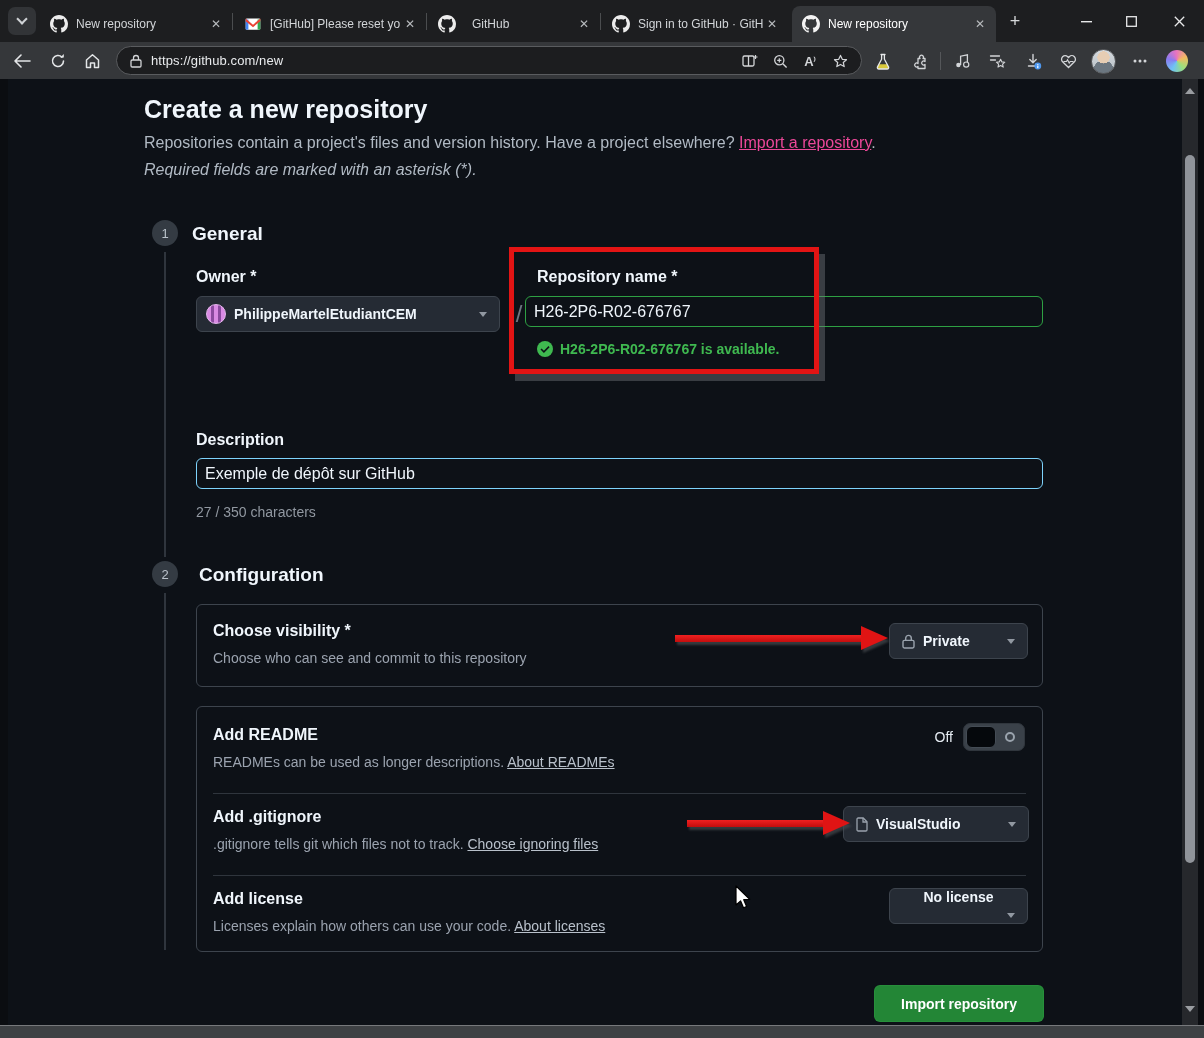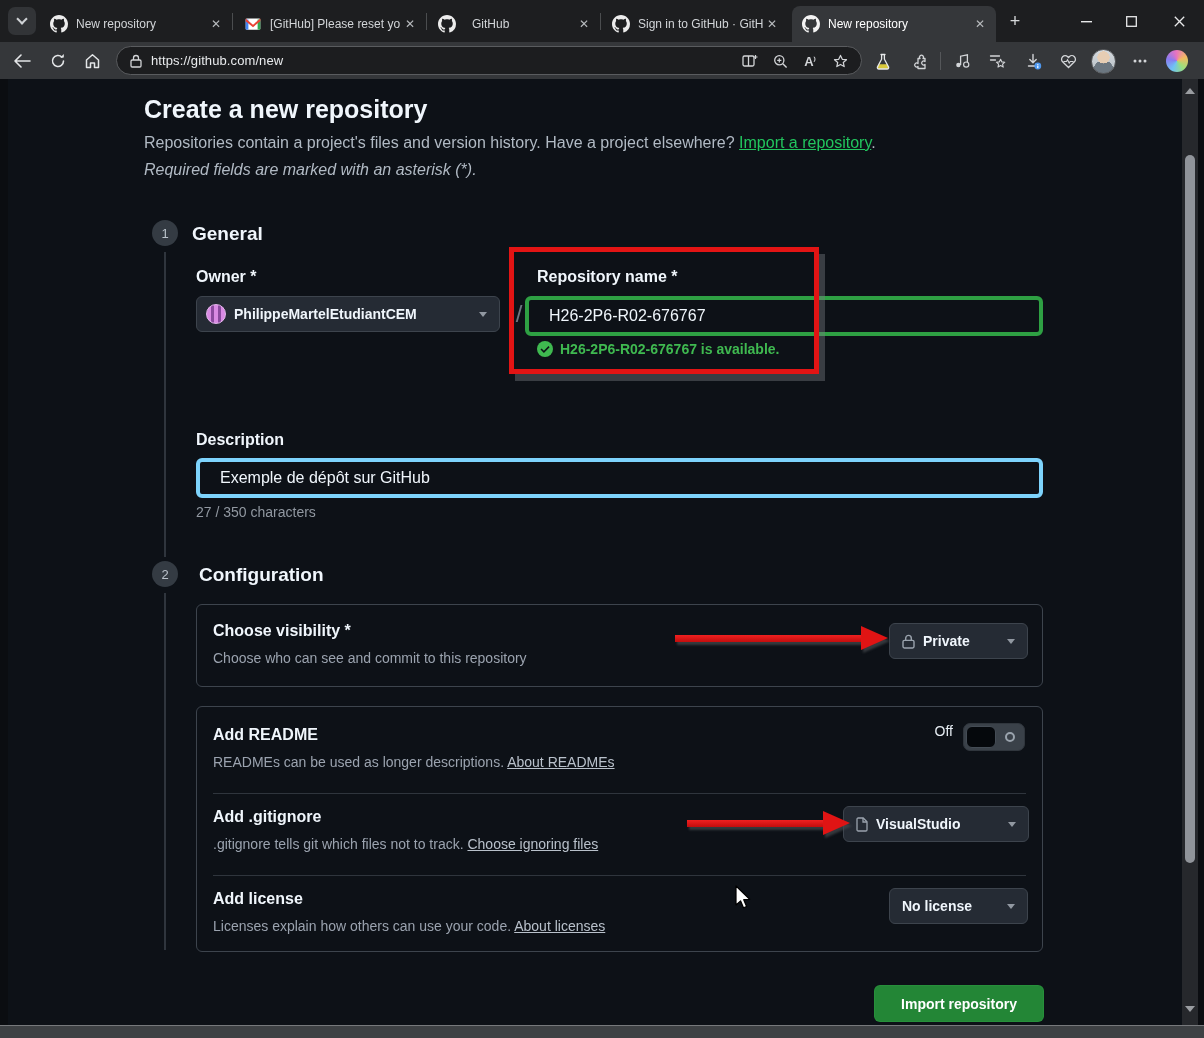--- a/index.html
+++ b/index.html
@@ -48,55 +48,55 @@
   .sb-up { top:4px; } .sb-down { bottom:8px; }
   .tri-up { width:0; height:0; border-left:5px solid transparent; border-right:5px solid transparent; border-bottom:6px solid #9a9da1; }
   .tri-down { width:0; height:0; border-left:5px solid transparent; border-right:5px solid transparent; border-top:6px solid #9a9da1; }
   .sb-thumb { position:absolute; left:3px; top:76px; width:10px; height:708px; border-radius:5px; background:#90949a; }
 
   .bottomstrip { position:absolute; left:0; top:1025px; width:1204px; height:13px; background:#3e4144; border-top:1px solid #77797c; }
 
   
   .h1 { position:absolute; left:136px; top:16px; font-size:25px; font-weight:700; color:#f0f6fc; }
   .intro { position:absolute; left:136px; top:55px; font-size:16px; color:#b1bac4; }
-  .intro a, .a-blue { color:#22c55e; }
+  .intro a, .a-blue { color:#ec4899; }
   .required { position:absolute; left:136px; top:82px; font-size:16px; font-style:italic; color:#b1bac4; }
 
   .stepnum { position:absolute; width:26px; height:26px; border-radius:50%; background:#343b43; color:#bac2cb; font-size:13px; display:flex; align-items:center; justify-content:center; }
   .steptitle { position:absolute; font-size:19px; font-weight:700; color:#f0f6fc; }
   .vline { position:absolute; width:2px; background:#2f353d; left:156px; }
 
   .flabel { position:absolute; font-size:16px; font-weight:700; color:#f0f6fc; }
   .a-gray { color:#b9c1cb; text-decoration:underline; }
 
   .ghbtn { background:#252b34; border:1px solid #3d444d; border-radius:6px; display:flex; align-items:center; color:#f0f6fc; font-size:14px; font-weight:700; }
   .caret { width:0; height:0; border-left:4px solid transparent; border-right:4px solid transparent; border-top:5px solid #9198a1; margin-left:auto; }
 
   .owner-btn { position:absolute; left:188px; top:217px; width:304px; height:36px; padding:0 12px 0 9px; }
   .owner-av { width:20px; height:20px; border-radius:50%; margin-right:8px; background: linear-gradient(90deg, #d98ae3 0 22%, #8a4a9e 22% 38%, #d98ae3 38% 62%, #8a4a9e 62% 78%, #d98ae3 78% 100%); border:1px solid #e7b8ef; }
   .slash { position:absolute; left:500px; top:217px; width:22px; height:36px; text-align:center; font-size:24px; line-height:36px; color:#6e7781; }
 
   .annot-box { position:absolute; left:501px; top:168px; width:310px; height:127px; border:5px solid #e21414; box-shadow:6px 7px 0 rgba(118,123,129,0.42); z-index:6; pointer-events:none; }
 
-  .text-input { position:absolute; height:40px; background:#0d1117; border:4px solid #7dd3fc; border-radius:6px; color:#f0f6fc; font-size:16px; padding:0 20px; outline:none; }
+  .text-input { position:absolute; height:31px; background:#0d1117; border:1px solid #7dd3fc; border-radius:6px; color:#f0f6fc; font-size:16px; padding:0 8px; outline:none; }
   .repo-input { left:517px; top:217px; width:518px; border-color:#2ea043; }
   .desc-input { left:188px; top:379px; width:847px; }
 
   .avail { position:absolute; left:529px; top:262px; display:flex; align-items:center; gap:7px; font-size:14px; font-weight:700; color:#3fb950; }
   .suggest { position:absolute; left:188px; top:306px; font-size:16px; color:#b1bac4; }
   .a-green { color:#3fb950; font-weight:700; text-decoration:underline; }
   .counter { position:absolute; left:188px; top:425px; font-size:14px; color:#9198a1; }
 
   .card { position:absolute; left:188px; width:847px; border:1px solid #3d444d; border-radius:6px; background:#0d1117; }
   .card-title { position:absolute; left:16px; font-size:16px; font-weight:700; color:#f0f6fc; }
   .card-sub { position:absolute; left:16px; font-size:14px; color:#9ba3af; }
   .divider { position:absolute; left:16px; right:16px; height:1px; background:#2f353d; }
 
   .sel-btn { position:absolute; height:36px; padding:0 12px; gap:8px; }
-  .toggle-wrap { position:absolute; right:17px; top:16px; display:flex; align-items:flex-start; gap:10px;margin-left:15px; }
+  .toggle-wrap { position:absolute; right:17px; top:16px; display:flex; align-items:center; gap:10px;margin-left:15px; }
   .toggle-label { font-size:14px; color:#e6edf3; }
   .toggle { width:62px; height:28px; border-radius:7px; background:#3a4149; border:1px solid #30363d; position:relative; }
   .toggle .knob { position:absolute; left:2px; top:2px; width:30px; height:22px; border-radius:6px; background:#05080c; border:1px solid #444c55; }
   .toggle .offring { position:absolute; right:9px; top:8px; width:10px; height:10px; border-radius:50%; border:2px solid #9aa3ad; }
 
   .create-btn { position:absolute; left:866px; top:906px; width:170px; height:37px; background:#238636; border:1px solid #2ea04366; border-radius:6px; color:#ffffff; font-size:14px; font-weight:700; display:flex; align-items:center; justify-content:center; }
 
   .arrow { position:absolute; z-index:6; pointer-events:none; filter:drop-shadow(2px 3px 1px rgba(70,74,78,0.7)); }
   .arrow .bar { position:absolute; left:0; top:9px; height:7px; background:linear-gradient(#f02020,#c20d0d); }
   .arrow .head { position:absolute; top:0; width:0; height:0; border-top:12px solid transparent; border-bottom:12px solid transparent; border-left:27px solid #e01414; }
@@ -364,21 +364,21 @@
               <path d="M7 1v4h4" fill="none" stroke="#9aa3ad" stroke-width="1.3"></path>
             </svg>
           <span>VisualStudio</span>
           <span class="caret"></span>
         </div>
 
         <div class="divider" style="top:168px;"></div>
 
         <div class="card-title" style="top:183px;">Add license</div>
         <div class="card-sub" style="top:211px;"><span>Licenses explain how others can use your code. </span><a href="#" class="a-gray">About licenses</a></div>
-        <div class="ghbtn sel-btn" style="left:692px;top:181px;width:139px;">
+        <div class="ghbtn sel-btn" style="left:692px;top:181px;width:139px;flex-direction:column;">
           <span>No license</span>
           <span class="caret"></span>
         </div>
       </div>
 
       <div class="create-btn">Import repository</div>
 
       <div class="arrow" style="left:667px;top:547px;width:213px;height:24px;">
         <span class="bar" style="width:187px;"></span>
           <span class="head" style="left:186px;"></span>

